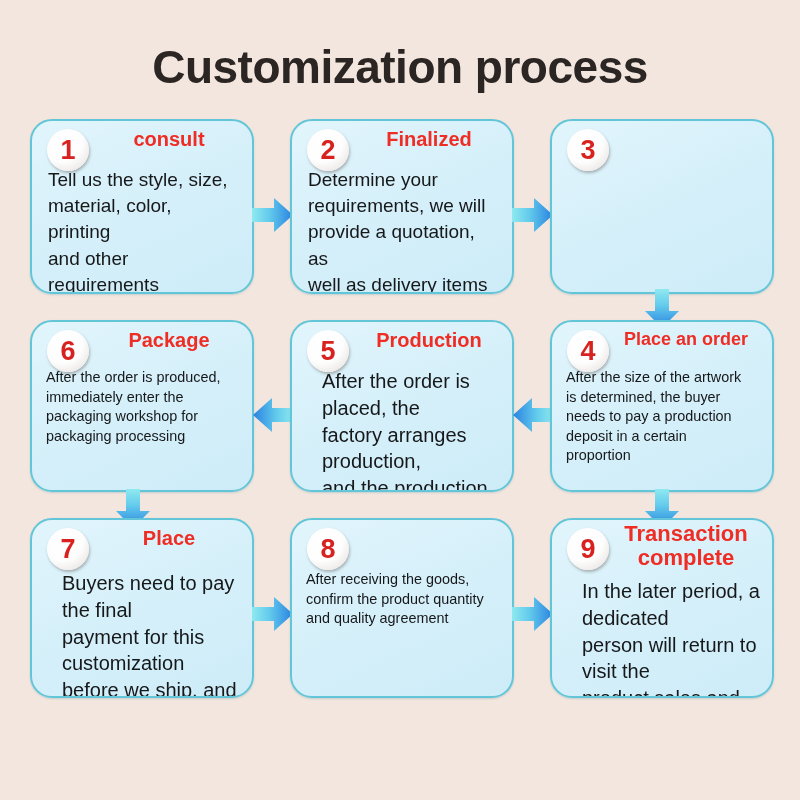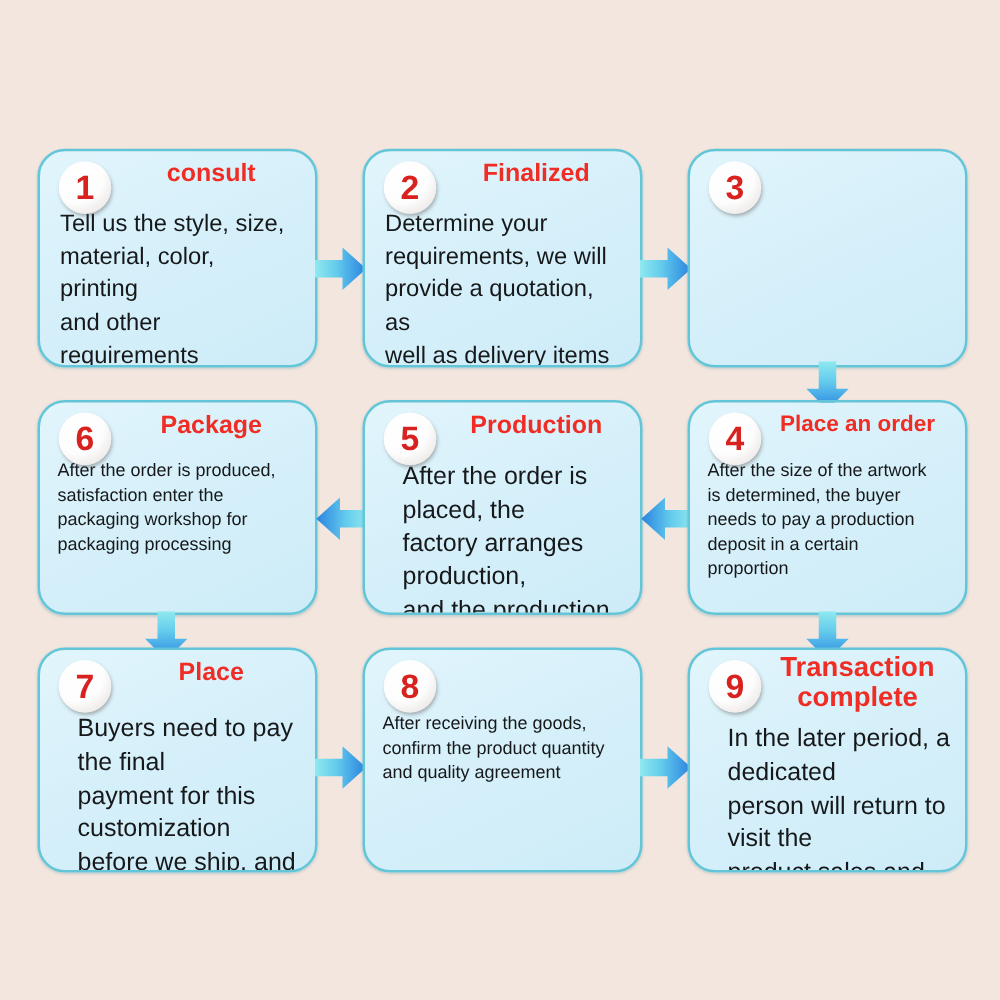--- a/index.html
+++ b/index.html
@@ -108,20 +108,21 @@
     position: absolute;
     pointer-events: none;
   }
   .arrow svg { display: block; }
 </style>
 </head>
 <body>
 
 <div id="stage">
 
+  <div class="page-title">Customization process</div>
 
   <svg width="0" height="0" style="position:absolute" aria-hidden="true">
     <defs>
       <linearGradient id="gradRight" x1="0" y1="0" x2="1" y2="0">
         <stop offset="0%" stop-color="#8fe9ef"></stop>
         <stop offset="42%" stop-color="#63cbec"></stop>
         <stop offset="100%" stop-color="#2a83e0"></stop>
       </linearGradient>
       <linearGradient id="gradLeft" x1="1" y1="0" x2="0" y2="0">
         <stop offset="0%" stop-color="#8fe9ef"></stop>
@@ -181,21 +182,21 @@
       <path d="M12 0 L26 0 L26 22 L36 22 L19 39 L2 22 L12 22 Z" fill="url(#gradDown)"></path>
     </svg>
   </div>
 
   <div class="step-box" style="left:30px;  top:320px; width:224px; height:172px;">
     <div class="step-head">
       <div class="badge">6</div>
       <div class="step-title">Package</div>
     </div>
     <div class="step-body small">After the order is produced,
-satisfaction enter the
+immediately enter the
 packaging workshop for
 packaging processing</div>
   </div>
 
   <div class="arrow" style="left:252px; top:396px;">
     <svg width="42" height="38" viewBox="0 0 42 38">
       <path d="M42 12 L20 12 L20 2 L1 19 L20 36 L20 26 L42 26 Z" fill="url(#gradLeft)"></path>
     </svg>
   </div>
 

